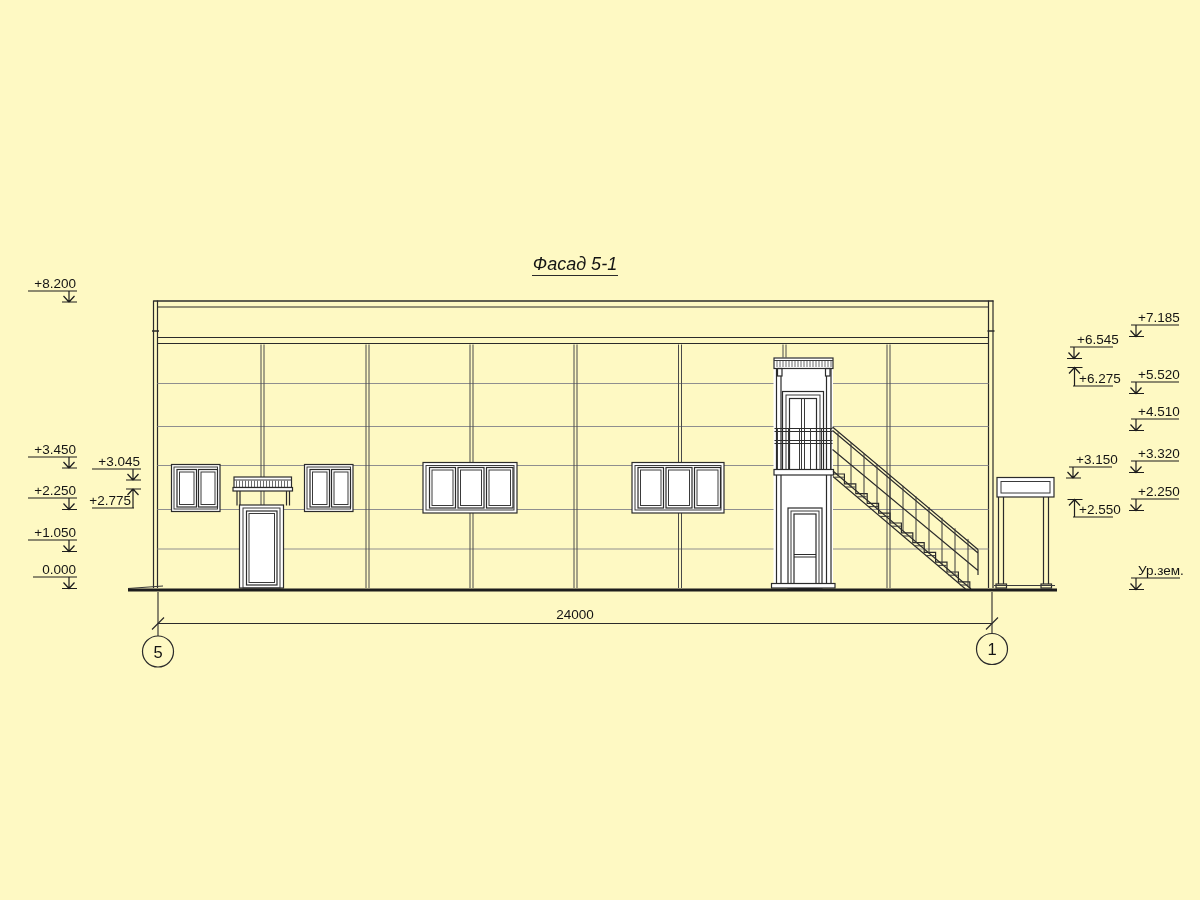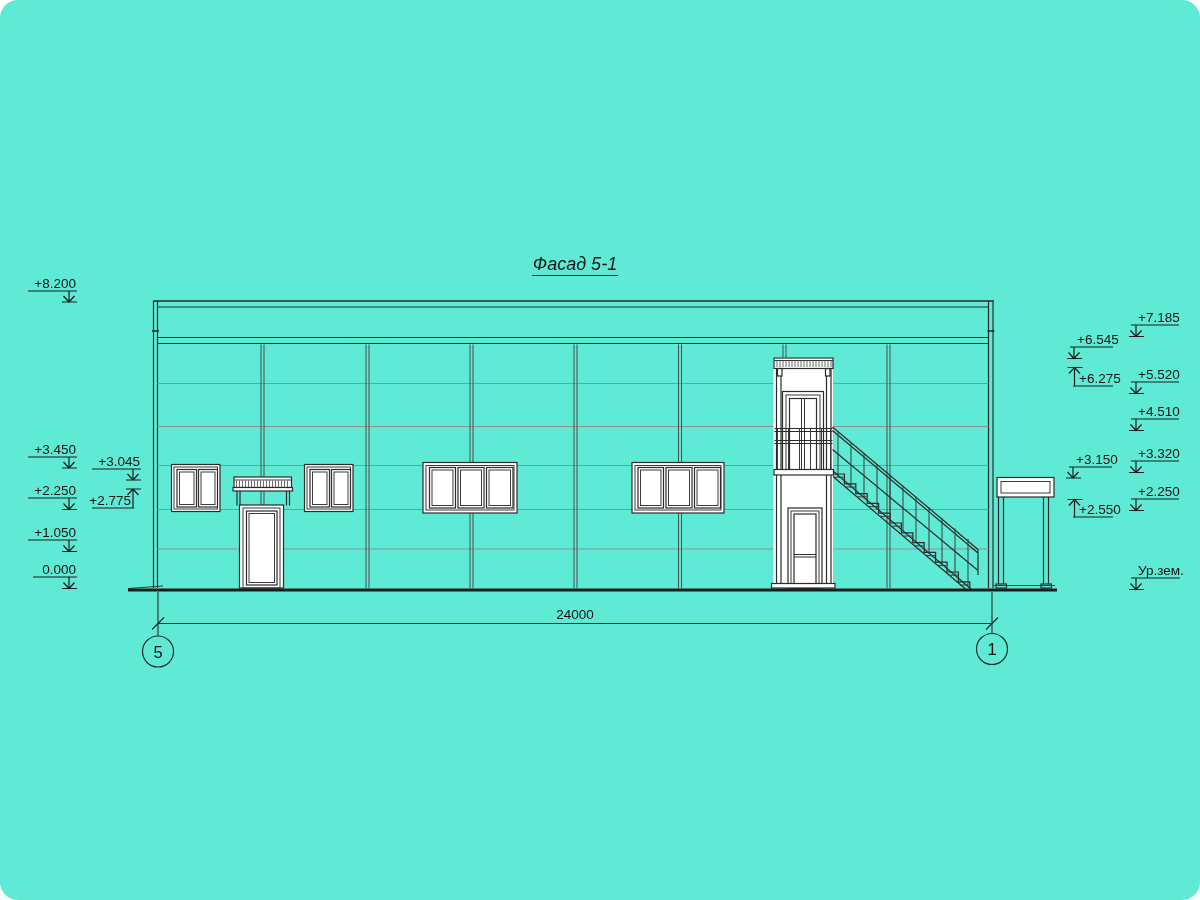--- a/index.html
+++ b/index.html
@@ -1,17 +1,17 @@
 <!DOCTYPE html>
 <html><head>
 <meta charset="utf-8">
 <style>
   html,body{margin:0;padding:0;background:#fff;}
-  .page{position:relative;width:1200px;height:900px;background:#5eead4;overflow:hidden;
-        font-family:"Liberation Sans",sans-serif;border-radius:18px;}
+  .page{position:relative;width:1200px;height:900px;background:#fef9c3;overflow:hidden;
+        font-family:"Liberation Sans",sans-serif;}
   svg{display:block;}
   
   .ln   {stroke:#2b2b2b;stroke-width:1.2;fill:none;}
   .ln2  {stroke:#2b2b2b;stroke-width:1.6;fill:none;}
   .thin {stroke:#3a3a3a;stroke-width:1;fill:none;}
   .jh   {stroke:#8f8f8f;stroke-width:1.1;fill:none;}
   .jv   {stroke:#4a4a4a;stroke-width:1;fill:none;}
   .hatch{stroke:#6d6d6d;stroke-width:1;fill:none;}
   .wfill{fill:#ffffff;}
   .mk   {stroke:#1d1d1d;stroke-width:1.2;fill:none;}

